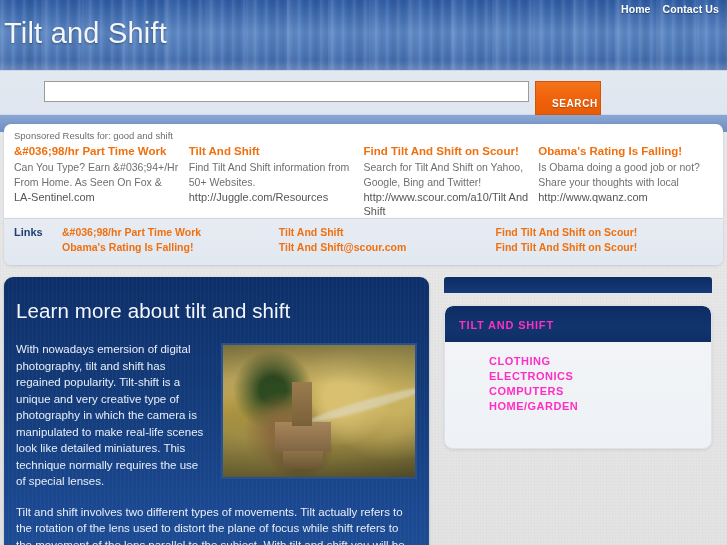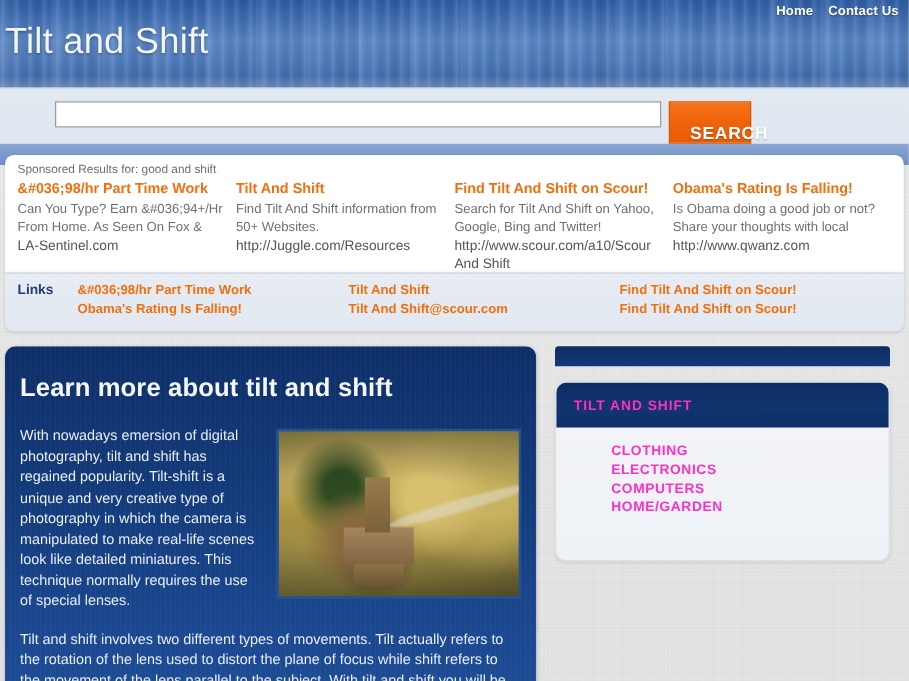--- a/index.html
+++ b/index.html
@@ -84,21 +84,21 @@
     font-family: "Liberation Sans", sans-serif;
     font-size: 11px; color: #222;
     padding: 0 4px;
     outline: none;
   }
   .search-btn {
     width: 66px; height: 21px;
     background: linear-gradient(180deg,#f4741a 0%, #ef610a 55%, #e85c06 100%);
     border: 1px solid #d65304;
     color: #ffffff;
-    font-size: 14px; font-weight: bold; letter-spacing: .6px;
+    font-size: 10px; font-weight: bold; letter-spacing: .6px;
     cursor: pointer;
     font-family: "Liberation Sans", sans-serif;
     text-shadow: 0 1px 1px rgba(0,0,0,.25);
     padding: 16px;
   }
 
   
   .blueband {
     height: 18px;
     background: linear-gradient(180deg,#8ba7d3 0%, #7e9dcd 40%, #6f90c6 100%);
@@ -177,21 +177,21 @@
       linear-gradient(180deg,#0e2f69 0%, #133a78 35%, #1b4890 75%, #205198 100%);
     border-radius: 9px 9px 0 0;
     color: #ffffff;
     padding: 22px 12px 0 12px;
     min-height: 250px;
     position: relative;
     box-shadow: 0 1px 3px rgba(0,0,0,.2);
   }
   .article h2 {
     margin: 0 0 18px 0;
-    font-size: 20.5px; font-weight: 700;
+    font-size: 20.5px; font-weight: 400;
     color: #f4f7fb; letter-spacing: .1px;
   }
   .article-photo {
     float: right;
     width: 196px; height: 136px;
     margin: 2px 0 8px 12px;
     border: 2px solid #27518f;
     background:
       radial-gradient(ellipse 150% 60% at 50% 52%, rgba(0,0,0,0) 38%, rgba(20,30,20,0.45) 100%),
       radial-gradient(circle at 32% 66%, #8a6a3c 0 9%, rgba(138,106,60,0) 26%),
@@ -299,21 +299,21 @@
 
       <div class="ad">
         <div class="ad-title">Tilt And Shift</div>
         <div class="ad-desc">Find Tilt And Shift information from 50+ Websites.</div>
         <div class="ad-url">http://Juggle.com/Resources</div>
       </div>
 
       <div class="ad">
         <div class="ad-title">Find Tilt And Shift on Scour!</div>
         <div class="ad-desc">Search for Tilt And Shift on Yahoo, Google, Bing and Twitter!</div>
-        <div class="ad-url">http://www.scour.com/a10/Scour And Shift</div>
+        <div class="ad-url">http://www.scour.com/a10/Tilt And Shift</div>
       </div>
 
       <div class="ad">
         <div class="ad-title">Obama's Rating Is Falling!</div>
         <div class="ad-desc">Is Obama doing a good job or not? Share your thoughts with local</div>
         <div class="ad-url">http://www.qwanz.com</div>
       </div>
 
     </div>
   </div>

